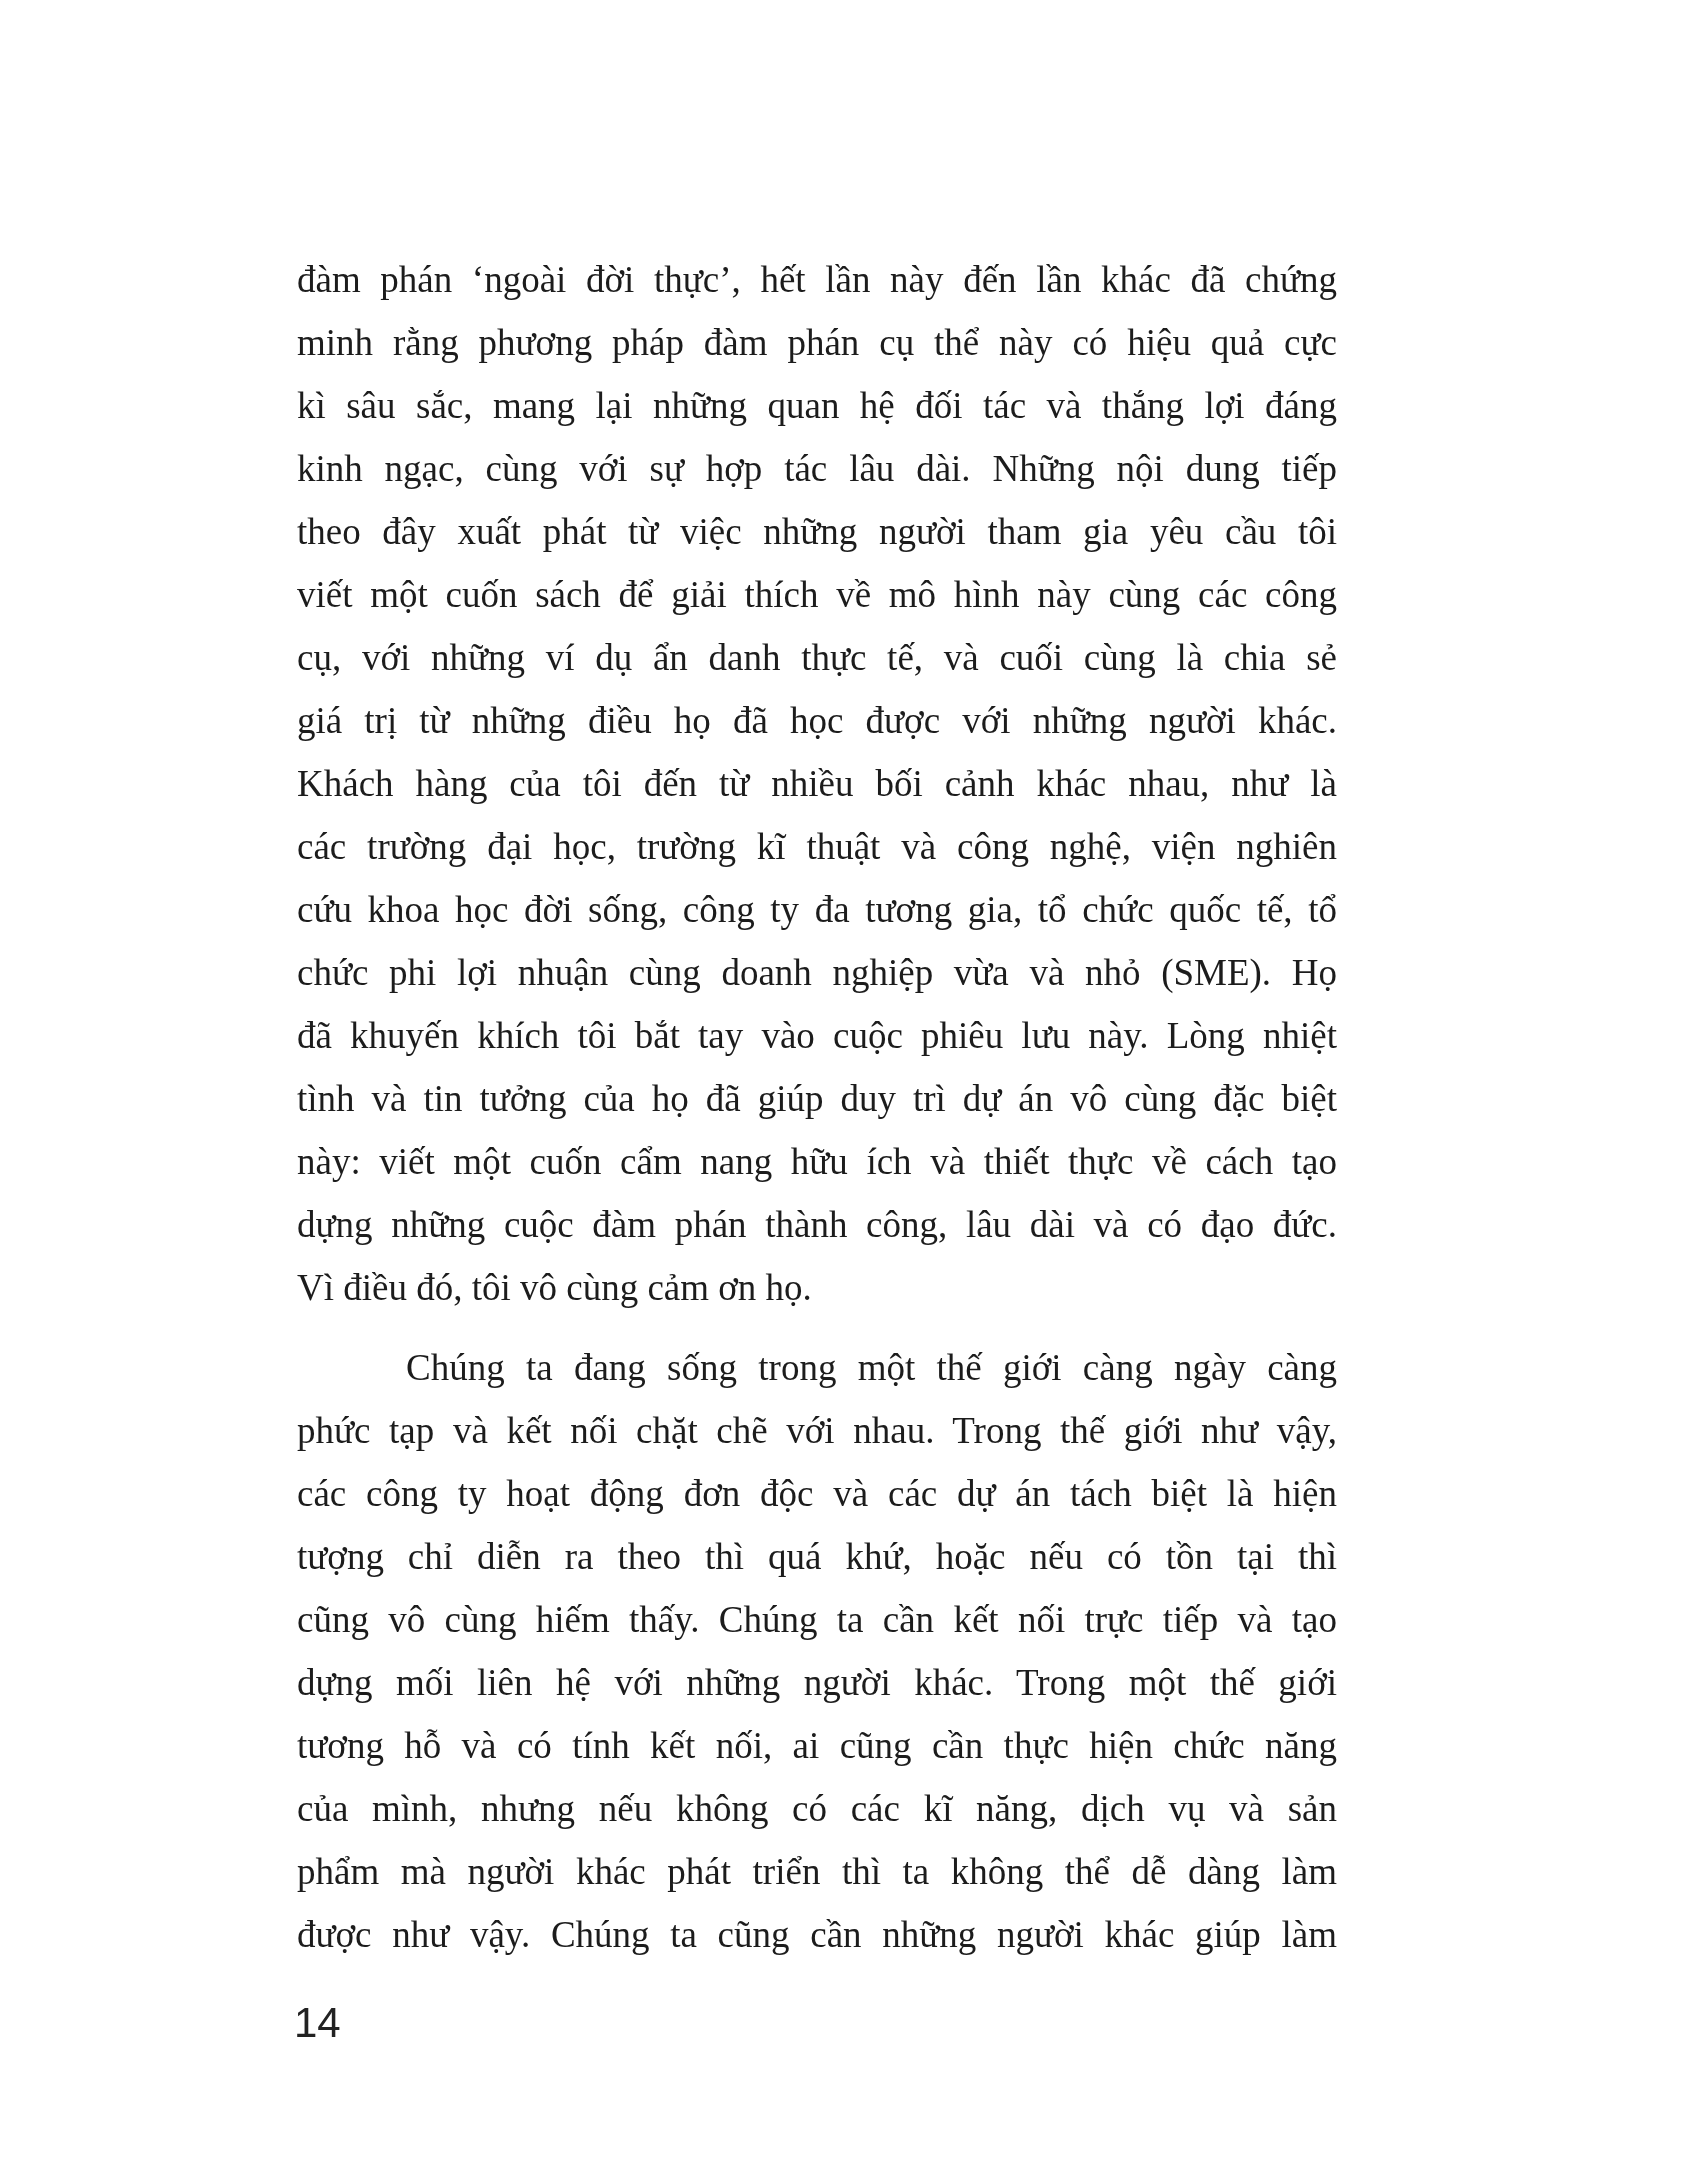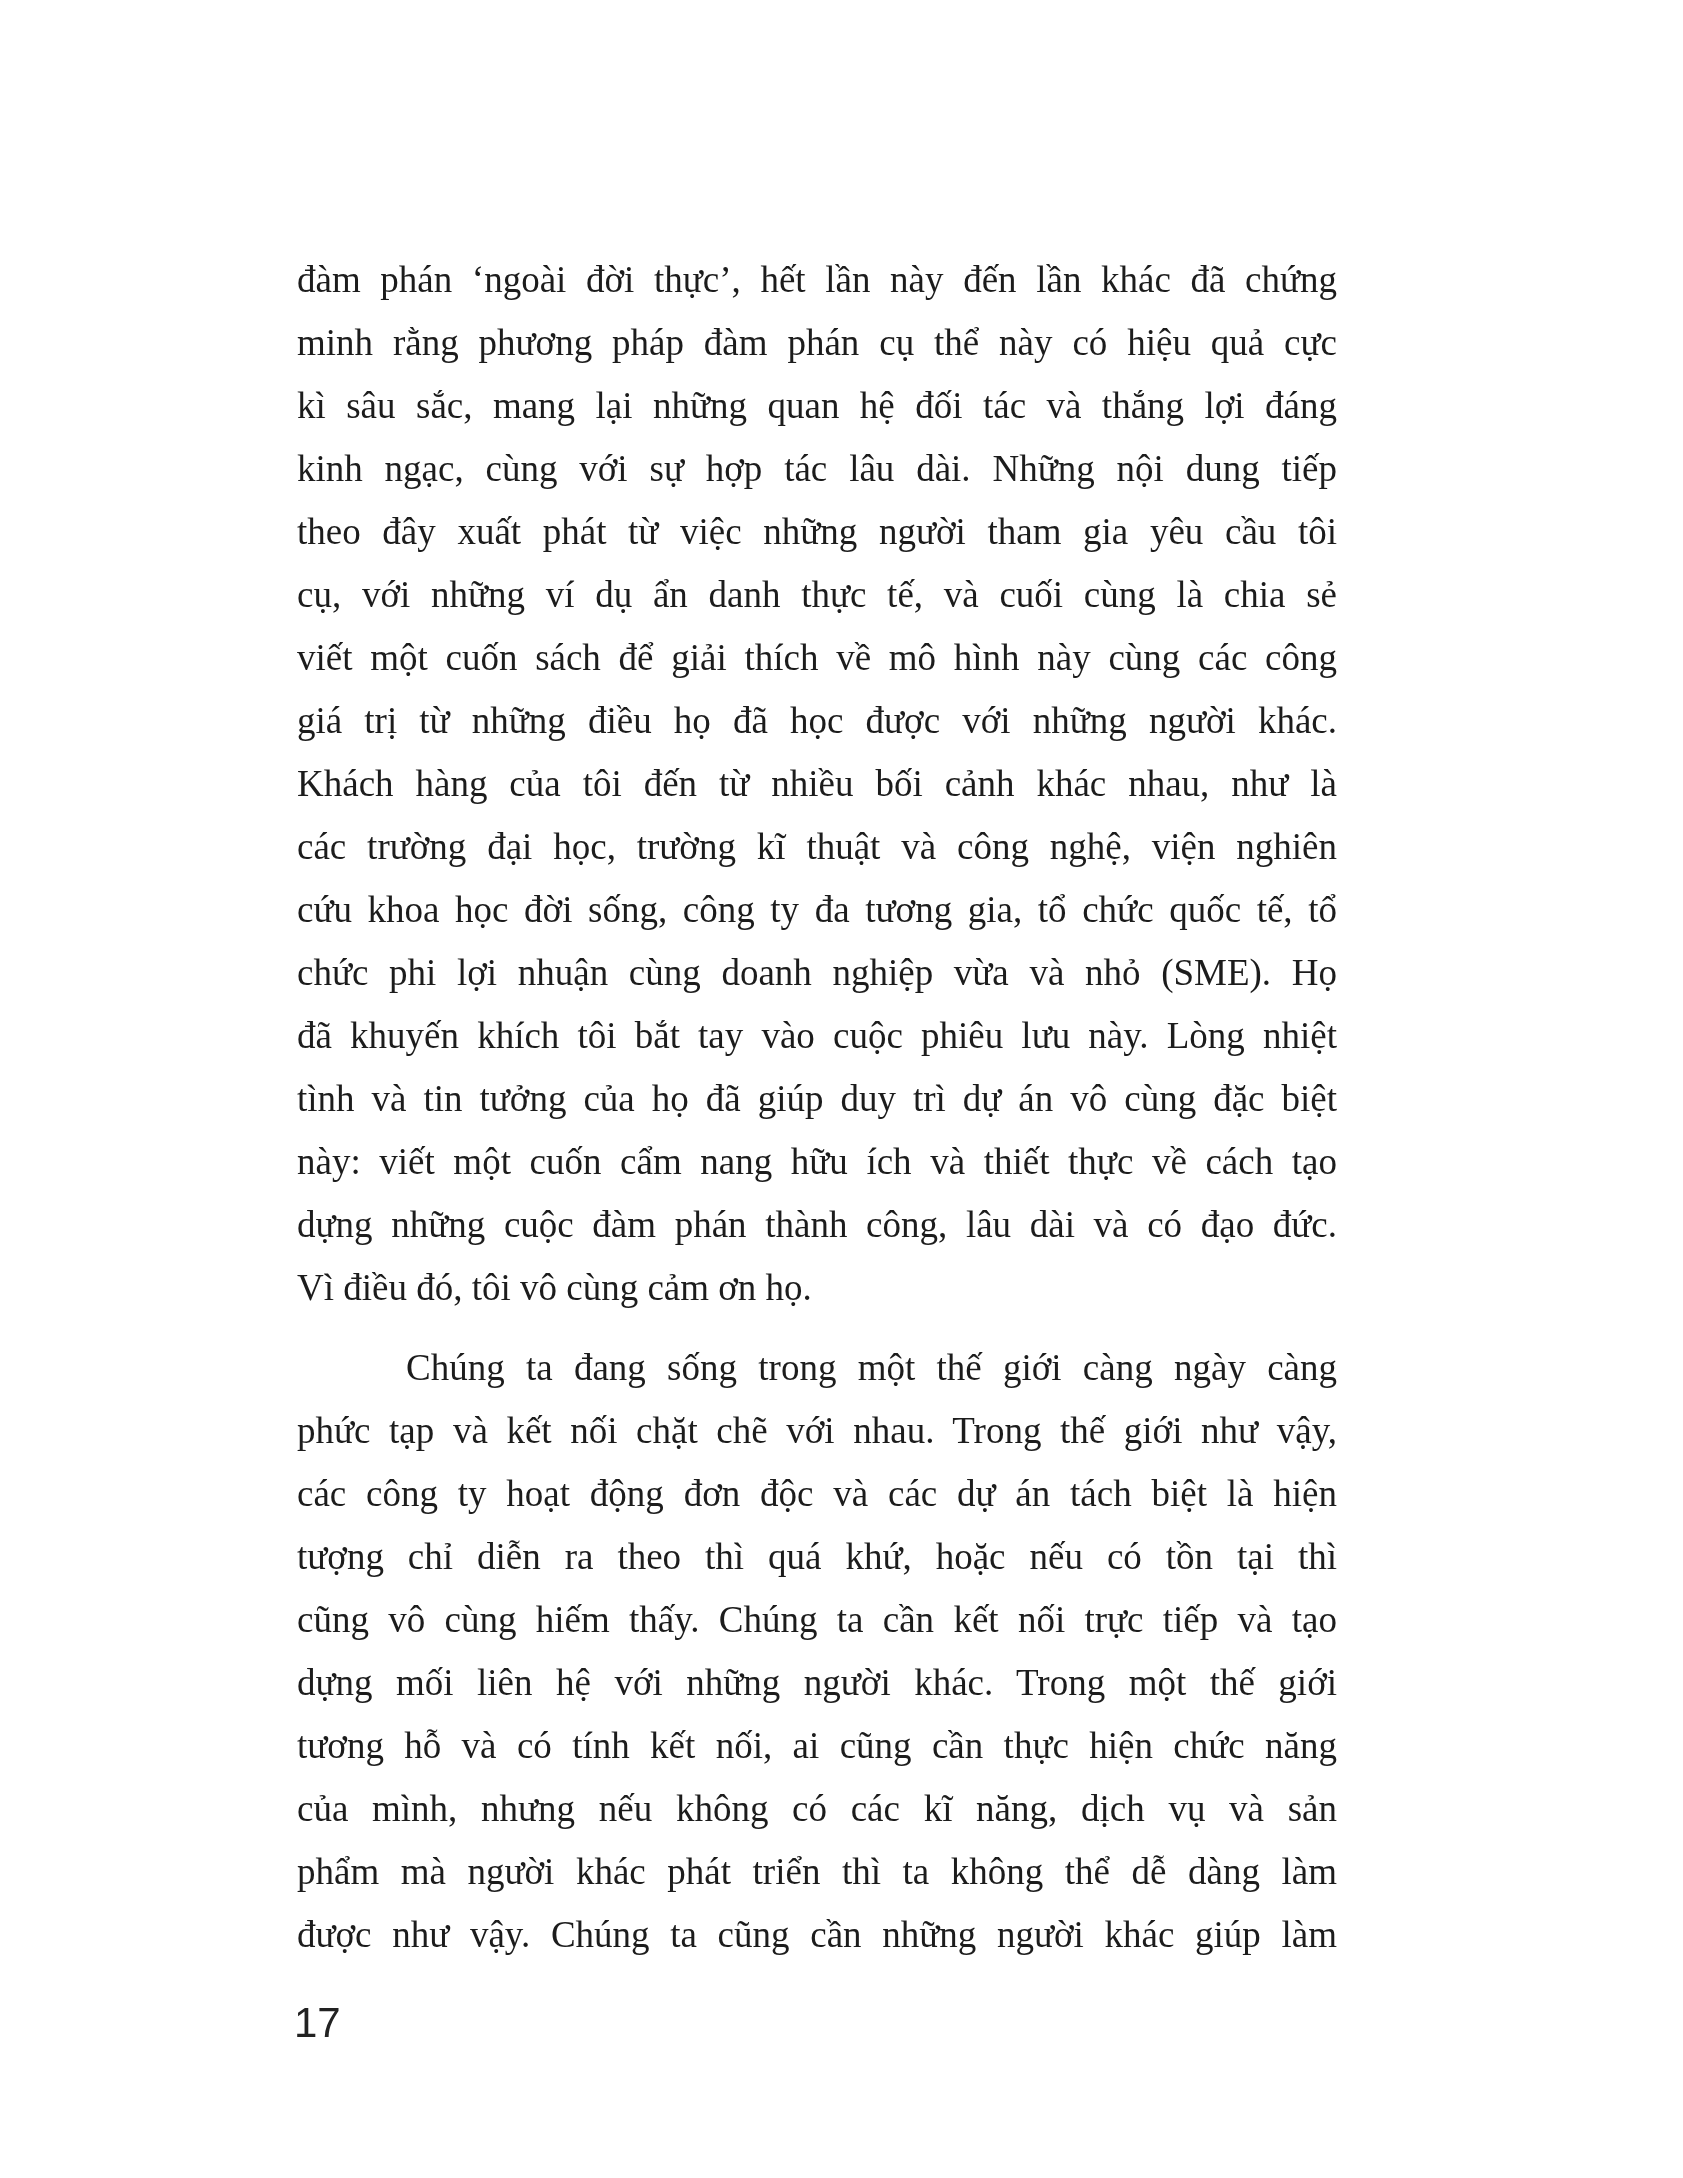--- a/index.html
+++ b/index.html
@@ -59,22 +59,22 @@
 <div class="page">
 
   <div class="text-block">
 
     <div class="para para-1">
       <div class="line">đàm phán ‘ngoài đời thực’, hết lần này đến lần khác đã chứng</div>
       <div class="line">minh rằng phương pháp đàm phán cụ thể này có hiệu quả cực</div>
       <div class="line">kì sâu sắc, mang lại những quan hệ đối tác và thắng lợi đáng</div>
       <div class="line">kinh ngạc, cùng với sự hợp tác lâu dài. Những nội dung tiếp</div>
       <div class="line">theo đây xuất phát từ việc những người tham gia yêu cầu tôi</div>
+      <div class="line">viết một cuốn sách để giải thích về mô hình này cùng các công</div>
       <div class="line">cụ, với những ví dụ ẩn danh thực tế, và cuối cùng là chia sẻ</div>
-      <div class="line">viết một cuốn sách để giải thích về mô hình này cùng các công</div>
       <div class="line">giá trị từ những điều họ đã học được với những người khác.</div>
       <div class="line">Khách hàng của tôi đến từ nhiều bối cảnh khác nhau, như là</div>
       <div class="line">các trường đại học, trường kĩ thuật và công nghệ, viện nghiên</div>
       <div class="line">cứu khoa học đời sống, công ty đa tương gia, tổ chức quốc tế, tổ</div>
       <div class="line">chức phi lợi nhuận cùng doanh nghiệp vừa và nhỏ (SME). Họ</div>
       <div class="line">đã khuyến khích tôi bắt tay vào cuộc phiêu lưu này. Lòng nhiệt</div>
       <div class="line">tình và tin tưởng của họ đã giúp duy trì dự án vô cùng đặc biệt</div>
       <div class="line">này: viết một cuốn cẩm nang hữu ích và thiết thực về cách tạo</div>
       <div class="line">dựng những cuộc đàm phán thành công, lâu dài và có đạo đức.</div>
       <div class="line last">Vì điều đó, tôi vô cùng cảm ơn họ.</div>
@@ -88,16 +88,16 @@
       <div class="line">cũng vô cùng hiếm thấy. Chúng ta cần kết nối trực tiếp và tạo</div>
       <div class="line">dựng mối liên hệ với những người khác. Trong một thế giới</div>
       <div class="line">tương hỗ và có tính kết nối, ai cũng cần thực hiện chức năng</div>
       <div class="line">của mình, nhưng nếu không có các kĩ năng, dịch vụ và sản</div>
       <div class="line">phẩm mà người khác phát triển thì ta không thể dễ dàng làm</div>
       <div class="line">được như vậy. Chúng ta cũng cần những người khác giúp làm</div>
     </div>
 
   </div>
 
-  <div class="page-number">17</div>
+  <div class="page-number">14</div>
 
 </div>
 
 
 </body></html>

